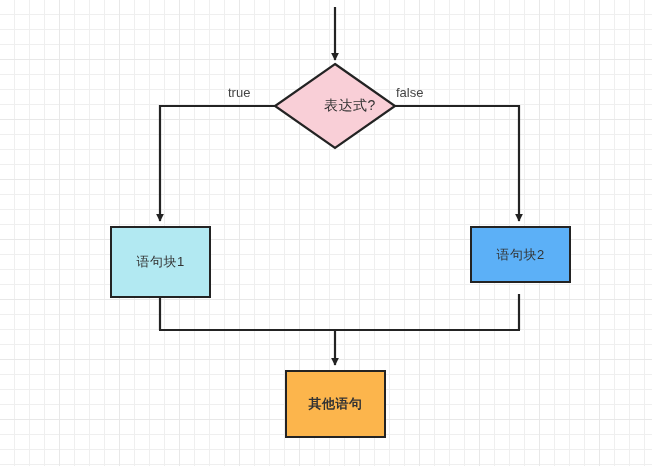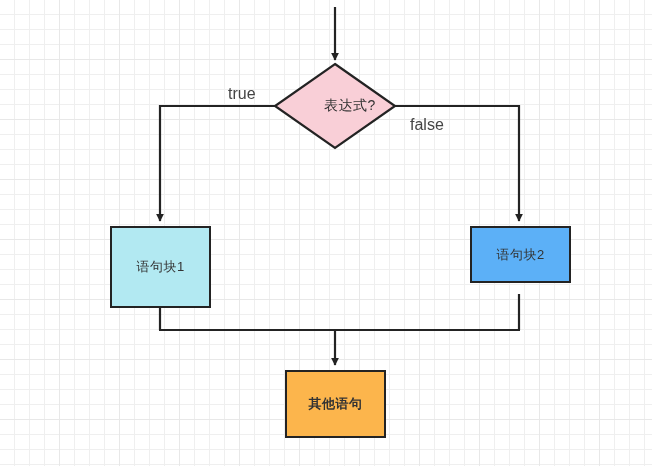--- a/index.html
+++ b/index.html
@@ -64,21 +64,21 @@
     display: flex;
     align-items: center;
     justify-content: center;
     font-size: 14px;
     color: #333333;
     letter-spacing: 0.5px;
     pointer-events: none;
   }
   .edge-label {
     position: absolute;
-    font-size: 16px;
+    font-size: 13px;
     color: #444444;
     white-space: nowrap;
   }
 </style>
 </head>
 <body>
 
 <div id="canvas">
 
   <svg id="edges" viewBox="0 0 652 466" xmlns="http://www.w3.org/2000/svg">
@@ -102,29 +102,29 @@
 
     <path d="M335,330 L335,365" fill="none" stroke="#232323" stroke-width="2.2" marker-end="url(#arrowhead)"></path>
 
     <polygon points="335,64 395,106 335,148 275,106" fill="#f9cfd7" stroke="#232323" stroke-width="2.2" stroke-linejoin="miter"></polygon>
   </svg>
 
   <div class="diamond-wrap" style="left:275px; top:64px; width:120px; height:84px;">
     <div class="diamond-label">表达式?</div>
   </div>
 
-  <div class="node rect-node" style="left:110px; top:226px; width:101px; height:82px; background:#b2e9f2;">
+  <div class="node rect-node" style="left:110px; top:226px; width:101px; height:72px; background:#b2e9f2;">
     <span>语句块1</span>
   </div>
 
   <div class="node rect-node" style="left:470px; top:226px; width:101px; height:57px; background:#5cb0f7;">
     <span>语句块2</span>
   </div>
 
   <div class="node rect-node" style="left:285px; top:370px; width:101px; height:68px; background:#fcb54c;font-weight:bold;">
     <span>其他语句</span>
   </div>
 
   <div class="edge-label" style="left:228px; top:85px;">true</div>
 
-  <div class="edge-label" style="left:410px; top:85px;margin-top:31px;">false</div>
+  <div class="edge-label" style="left:396px; top:85px;">false</div>
 
 </div>
 
 </body></html>

